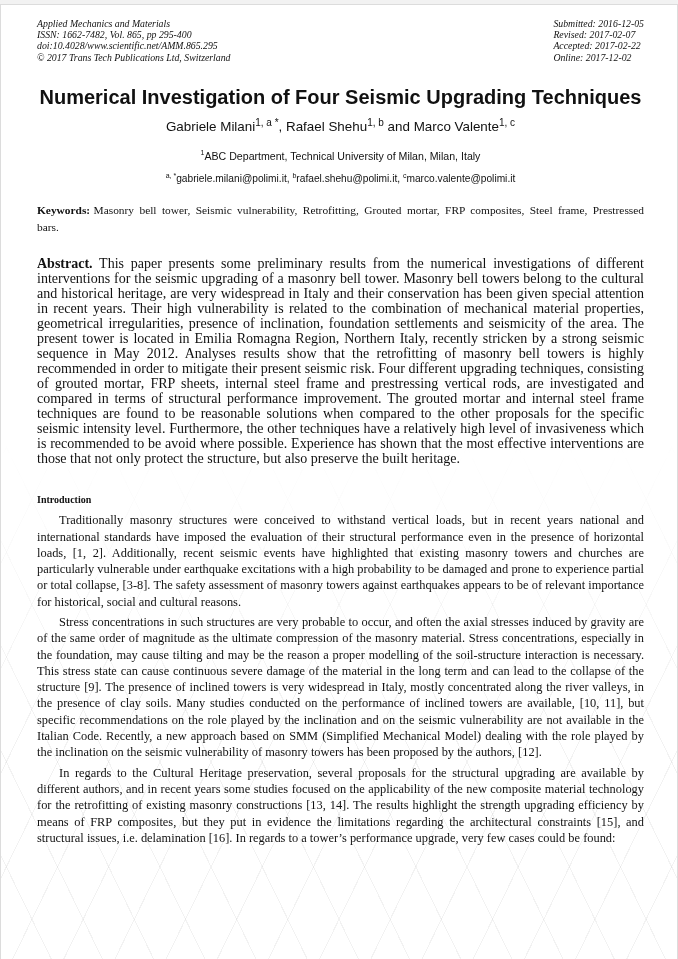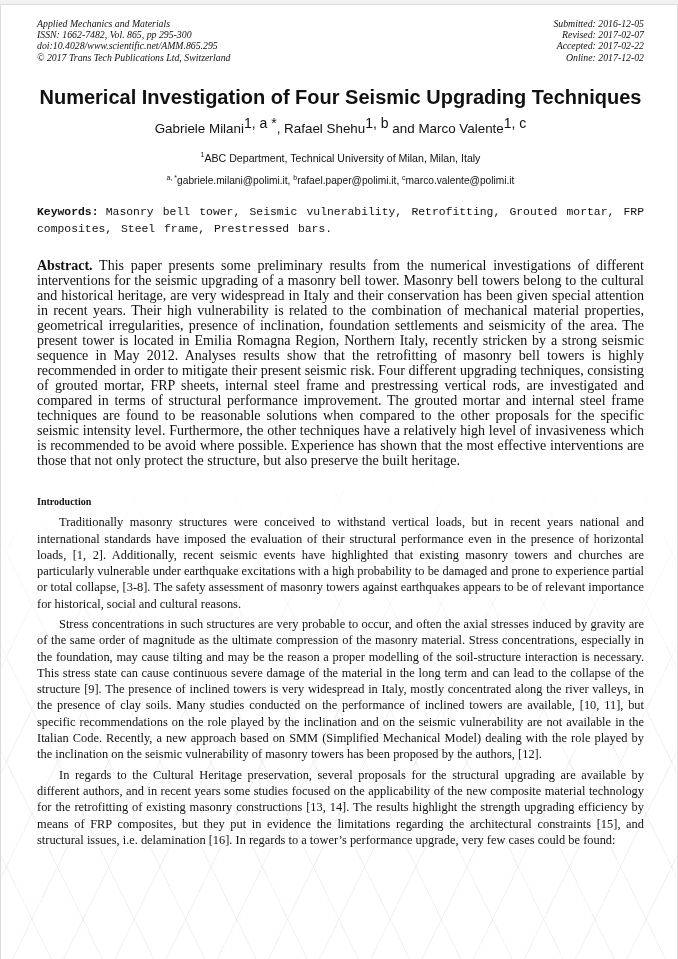--- a/index.html
+++ b/index.html
@@ -19,71 +19,71 @@
     background:
       repeating-linear-gradient(64deg, rgba(130,130,130,0.10) 0 1px, transparent 1px 46px),
       repeating-linear-gradient(-64deg, rgba(130,130,130,0.10) 0 1px, transparent 1px 46px);
     -webkit-mask-image:linear-gradient(to bottom, transparent, #000 55%);
     mask-image:linear-gradient(to bottom, transparent, #000 55%);
     pointer-events:none;
   }
   .content{position:absolute;top:13px;left:36px;right:33px;}
   
   .jheader{display:flex;justify-content:space-between;font-style:italic;font-size:9.8px;line-height:11.2px;}
-  .jheader .right{text-align:right;}
+  .jheader .right{text-align:left;}
   
   .title{margin:25px 0 0 0;text-align:center;font-family:"Liberation Sans", sans-serif;font-weight:bold;font-size:20px;line-height:19px;}
   .title .tline{display:block;}
   .authors{margin-top:7px;text-align:center;font-family:"Liberation Sans", sans-serif;font-size:13.4px;line-height:18px;}
-  .authors sup{font-size:14px;}
+  .authors sup{font-size:10px;}
   .affiliation{margin-top:10px;text-align:center;font-family:"Liberation Sans", sans-serif;font-size:10.6px;line-height:13px;}
   .affiliation sup{font-size:7px;}
   .emails{margin-top:6px;text-align:center;font-family:"Liberation Sans", sans-serif;font-size:10.2px;line-height:13px;}
   .emails sup{font-size:7px;}
   
-  .keywords{margin-top:17px;font-family:Liberation Mono, monospace;font-size:11.4px;line-height:16.5px;text-align:justify;}
+  .keywords{margin-top:17px;font-family:Liberation Serif, serif;font-size:11.4px;line-height:16.5px;text-align:justify;}
   .keywords .kw-label{font-weight:bold;}
   .keywords .kw-text{word-spacing:2px;}
   
   .abstract{margin:21px 0 0 0;font-size:14px;line-height:15px;text-align:justify;}
   .abstract .ab-label{font-weight:bold;}
   .section-heading{margin:26px 0 0 0;font-size:10px;font-weight:bold;line-height:16px;}
   .para{margin:4px 0 0 0;font-size:12.4px;line-height:16.3px;text-align:justify;text-indent:22px;}
 </style>
 </head>
 <body>
 
 <div class="page">
   <div class="watermark"></div>
   <div class="content">
 
     <div class="jheader">
       <div class="left">
         <div>Applied Mechanics and Materials</div>
-        <div>ISSN: 1662-7482, Vol. 865, pp 295-300</div>
+        <div>ISSN: 1662-7482, Vol. 865, pp 295-400</div>
         <div>doi:10.4028/www.scientific.net/AMM.865.295</div>
         <div>© 2017 Trans Tech Publications Ltd, Switzerland</div>
       </div>
       <div class="right">
         <div>Submitted: 2016-12-05</div>
         <div>Revised: 2017-02-07</div>
         <div>Accepted: 2017-02-22</div>
         <div>Online: 2017-12-02</div>
       </div>
     </div>
 
     <h1 class="title">
         <span class="tline">Numerical Investigation of Four Seismic Upgrading Techniques</span>
       </h1>
 
     <div class="authors"><span>Gabriele Milani</span><sup>1, a *</sup><span>, Rafael Shehu</span><sup>1, b</sup><span> and Marco Valente</span><sup>1, c</sup></div>
 
     <div class="affiliation"><sup>1</sup><span>ABC Department, Technical University of Milan, Milan, Italy</span></div>
 
-    <div class="emails"><sup>a, *</sup><span>gabriele.milani@polimi.it, </span><sup>b</sup><span>rafael.paper@polimi.it, </span><sup>c</sup><span>marco.valente@polimi.it</span></div>
+    <div class="emails"><sup>a, *</sup><span>gabriele.milani@polimi.it, </span><sup>b</sup><span>rafael.shehu@polimi.it, </span><sup>c</sup><span>marco.valente@polimi.it</span></div>
 
     <div class="keywords"><span class="kw-label">Keywords:</span> <span class="kw-text">Masonry bell tower, Seismic vulnerability, Retrofitting, Grouted mortar, FRP composites, Steel frame, Prestressed bars.</span></div>
 
     <p class="abstract"><span class="ab-label">Abstract.</span> <span>This paper presents some preliminary results from the numerical investigations of different interventions for the seismic upgrading of a masonry bell tower. Masonry bell towers belong to the cultural and historical heritage, are very widespread in Italy and their conservation has been given special attention in recent years. Their high vulnerability is related to the combination of mechanical material properties, geometrical irregularities, presence of inclination, foundation settlements and seismicity of the area. The present tower is located in Emilia Romagna Region, Northern Italy, recently stricken by a strong seismic sequence in May 2012. Analyses results show that the retrofitting of masonry bell towers is highly recommended in order to mitigate their present seismic risk. Four different upgrading techniques, consisting of grouted mortar, FRP sheets, internal steel frame and prestressing vertical rods, are investigated and compared in terms of structural performance improvement. The grouted mortar and internal steel frame techniques are found to be reasonable solutions when compared to the other proposals for the specific seismic intensity level. Furthermore, the other techniques have a relatively high level of invasiveness which is recommended to be avoid where possible. Experience has shown that the most effective interventions are those that not only protect the structure, but also preserve the built heritage.</span></p>
 
     <div class="section-heading">Introduction</div>
 
     <p class="para">Traditionally masonry structures were conceived to withstand vertical loads, but in recent years national and international standards have imposed the evaluation of their structural performance even in the presence of horizontal loads, [1, 2]. Additionally, recent seismic events have highlighted that existing masonry towers and churches are particularly vulnerable under earthquake excitations with a high probability to be damaged and prone to experience partial or total collapse, [3-8]. The safety assessment of masonry towers against earthquakes appears to be of relevant importance for historical, social and cultural reasons.</p>
     <p class="para">Stress concentrations in such structures are very probable to occur, and often the axial stresses induced by gravity are of the same order of magnitude as the ultimate compression of the masonry material. Stress concentrations, especially in the foundation, may cause tilting and may be the reason a proper modelling of the soil-structure interaction is necessary. This stress state can cause continuous severe damage of the material in the long term and can lead to the collapse of the structure [9]. The presence of inclined towers is very widespread in Italy, mostly concentrated along the river valleys, in the presence of clay soils. Many studies conducted on the performance of inclined towers are available, [10, 11], but specific recommendations on the role played by the inclination and on the seismic vulnerability are not available in the Italian Code. Recently, a new approach based on SMM (Simplified Mechanical Model) dealing with the role played by the inclination on the seismic vulnerability of masonry towers has been proposed by the authors, [12].</p>
     <p class="para">In regards to the Cultural Heritage preservation, several proposals for the structural upgrading are available by different authors, and in recent years some studies focused on the applicability of the new composite material technology for the retrofitting of existing masonry constructions [13, 14]. The results highlight the strength upgrading efficiency by means of FRP composites, but they put in evidence the limitations regarding the architectural constraints [15], and structural issues, i.e. delamination [16]. In regards to a tower’s performance upgrade, very few cases could be found:</p>

